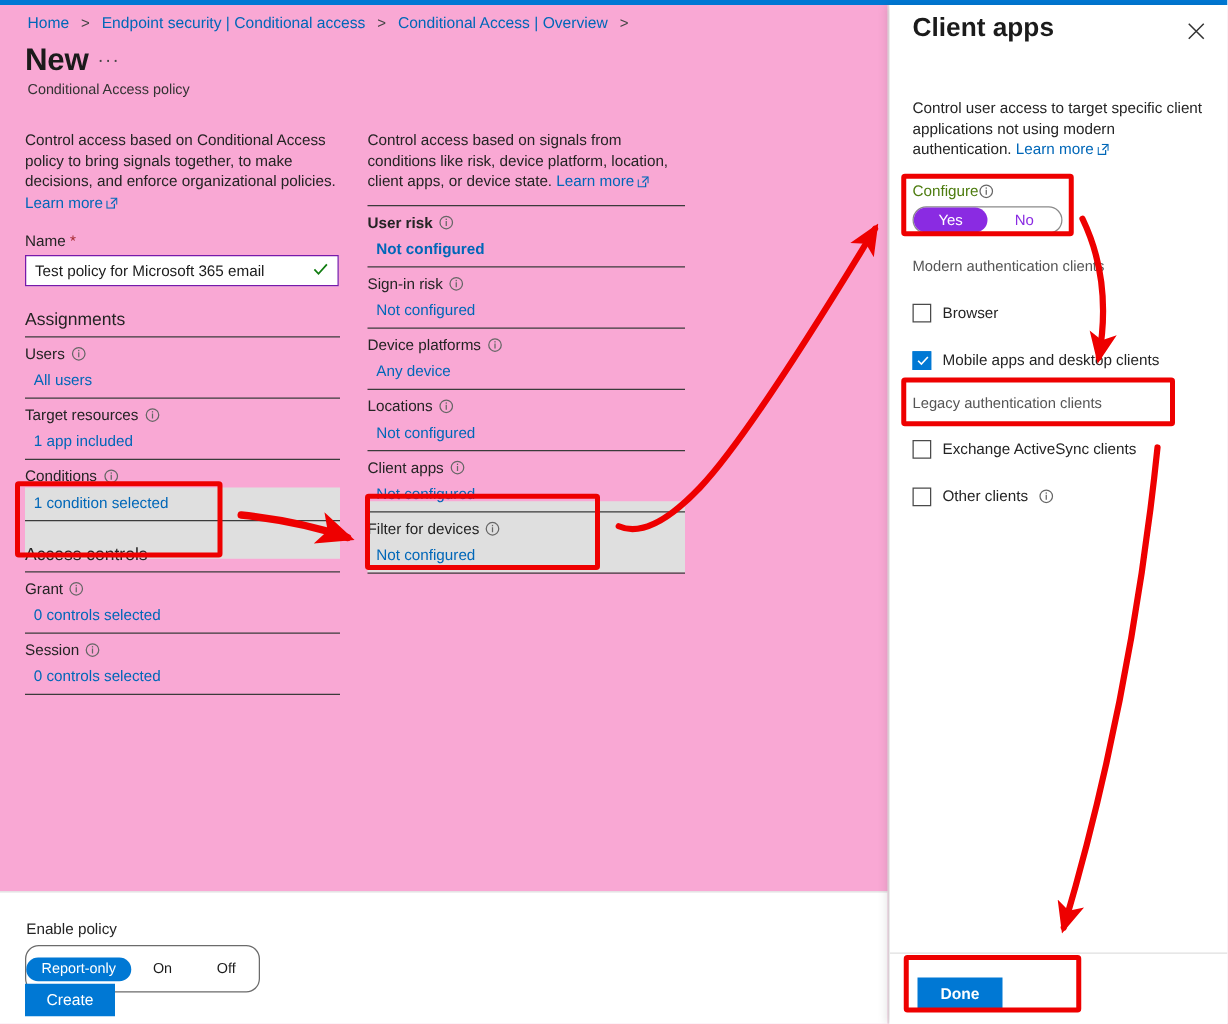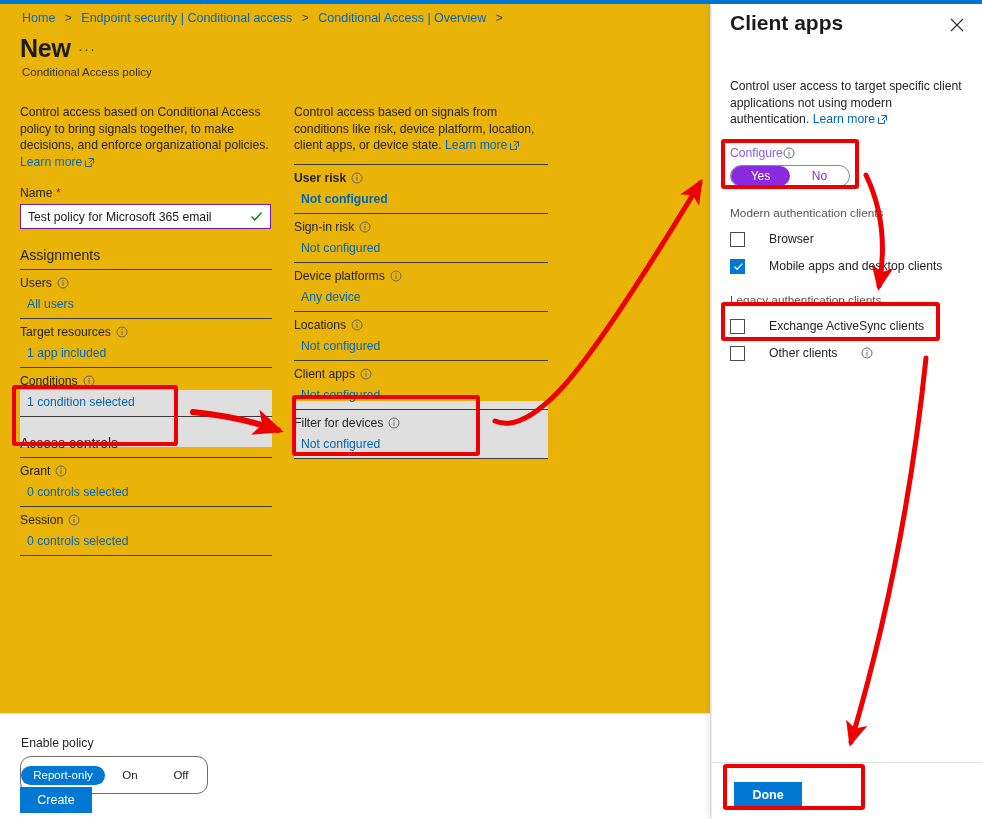--- a/index.html
+++ b/index.html
@@ -20,21 +20,21 @@
   .topbar {
     position: absolute; left: 0; top: 0;
     width: 982px; height: 4px;
     background: #0078d4;
   }
 
   
   .main {
     position: absolute; left: 0; top: 4px;
     width: 711px; height: 815px;
-    background: #eab308;
+    background: #f9a8d4;
     border-right: 1px solid #e8e8e8;
   }
 
   
   .breadcrumb {
     position: absolute; left: 22px; top: 7px;
     font-size: 12.5px; color: #0067b8;
     white-space: nowrap;
   }
   .breadcrumb .crumb { color: #0067b8; cursor: pointer; }
@@ -175,21 +175,21 @@
   }
   .panel-close {
     position: absolute; right: 16px; top: 12px;
     width: 18px; height: 18px; cursor: pointer;
   }
   .panel-body { position: absolute; left: 18px; top: 74px; width: 236px; }
   .panel-blurb {
     font-size: 12.2px; color: #242424; line-height: 16.5px;
   }
   .configure-label {
-    font-size: 12.2px; color: #8b5cf6; margin-top: 18px;
+    font-size: 12.2px; color: #4d7c0f; margin-top: 18px;
     display: flex; align-items: center; gap: 0;
   }
   .toggle {
     margin-top: 5px; width: 120px; height: 22px;
     border: 1px solid #8a8a8a; border-radius: 11px;
     display: flex; align-items: center; background: #fff;
   }
   .toggle .opt {
     flex: 1; text-align: center; font-size: 12px;
     height: 20px; line-height: 20px; border-radius: 10px;
@@ -197,22 +197,22 @@
   }
   .toggle .opt.on { background: #8a2be2; color: #fff; }
   .select-blurb {
     font-size: 12.2px; color: #242424; line-height: 16.5px;
     margin-top: 14px;
   }
   .grp-label {
     font-size: 11.8px; color: #555; margin-top: 19px;
   }
   .cb-row {
-    display: flex; align-items: center; gap: 24px;
-    margin-top: 12px; font-size: 12.2px; color: #242424;
+    display: flex; align-items: center; gap: 9px;
+    margin-top: 23px; font-size: 12.2px; color: #242424;
     cursor: pointer;
   }
   .cb {
     width: 15px; height: 15px; border: 1px solid #4a4a4a;
     background: #fff; flex: none;
   }
   .cb.checked {
     background: #0078d4; border-color: #0078d4;
     position: relative;
   }

